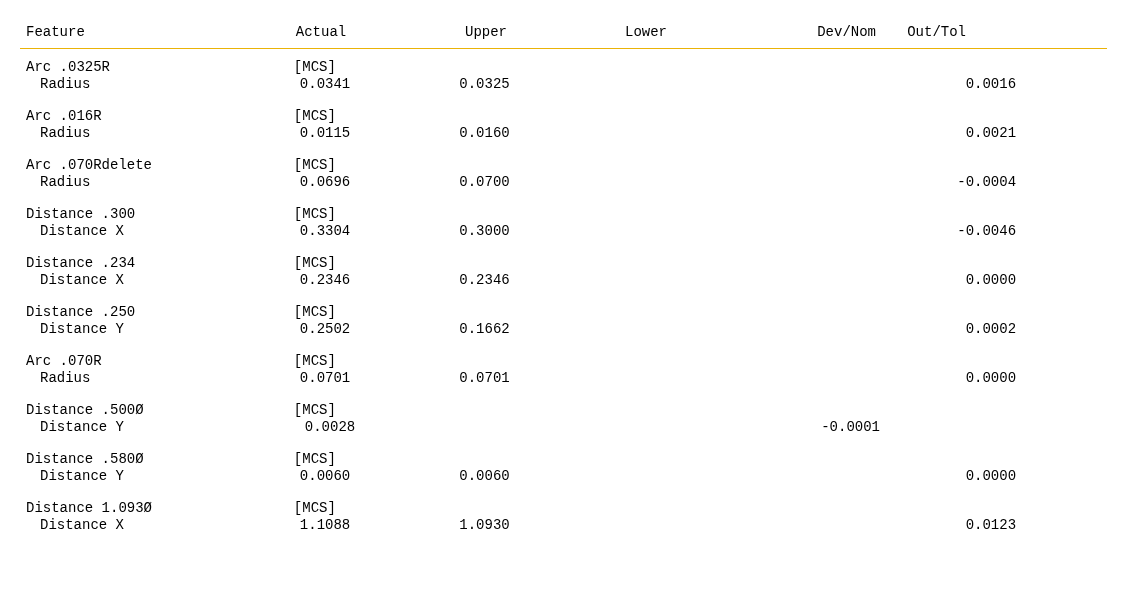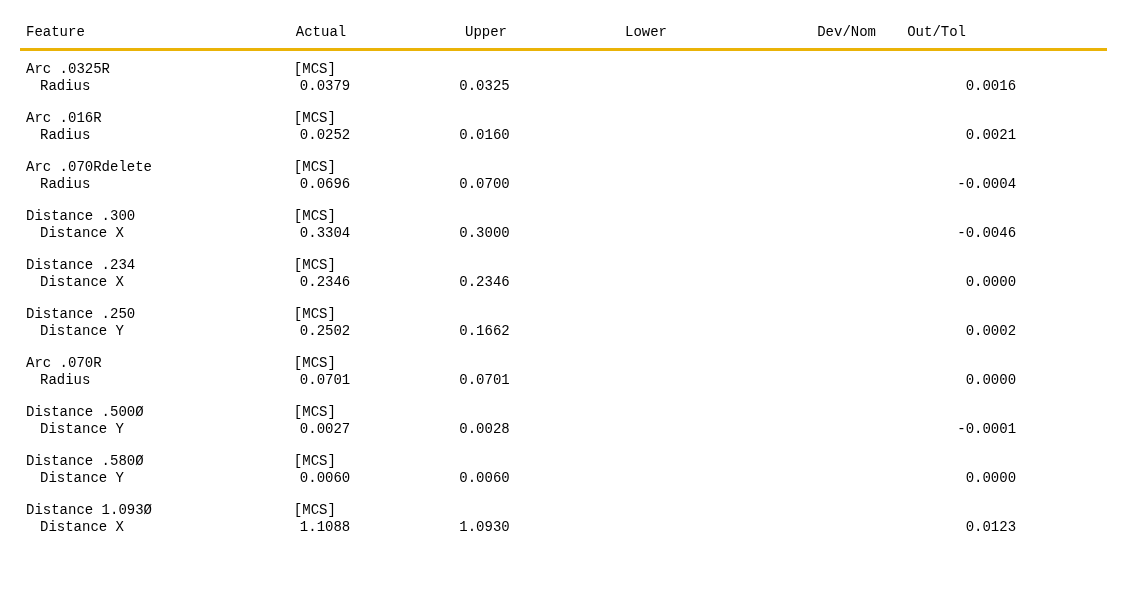--- a/index.html
+++ b/index.html
@@ -47,21 +47,21 @@
   .col-devnom {
     width: 150px;
     text-align: right;
   }
   .col-outtol {
     width: 90px;
     text-align: right;
     padding-right: 4px;
   }
   .header-row {
-    border-bottom: 3px solid #eab308;
+    border-bottom: 1px solid #eab308;
     padding-bottom: 6px;
     margin-bottom: 10px;
   }
   .header-row .col-feature {
     text-align: left;
   }
   .feature-block {
     margin-bottom: 14px;
   }
 </style>
@@ -85,41 +85,41 @@
           <div class="col-feature">Arc .0325R</div>
           <div class="col-actual">[MCS]</div>
           <div class="col-nominal"></div>
           <div class="col-upper"></div>
           <div class="col-lower"></div>
           <div class="col-devnom"></div>
           <div class="col-outtol"></div>
         </div>
         <div class="grid-row">
           <div class="col-feature indent">Radius</div>
-          <div class="col-actual">0.0379</div>
+          <div class="col-actual">0.0341</div>
           <div class="col-nominal">0.0325</div>
           <div class="col-upper"></div>
           <div class="col-lower"></div>
           <div class="col-devnom">0.0016</div>
           <div class="col-outtol"></div>
         </div>
       </div>
       <div class="feature-block">
         <div class="grid-row">
           <div class="col-feature">Arc .016R</div>
           <div class="col-actual">[MCS]</div>
           <div class="col-nominal"></div>
           <div class="col-upper"></div>
           <div class="col-lower"></div>
           <div class="col-devnom"></div>
           <div class="col-outtol"></div>
         </div>
         <div class="grid-row">
           <div class="col-feature indent">Radius</div>
-          <div class="col-actual">0.0252</div>
+          <div class="col-actual">0.0115</div>
           <div class="col-nominal">0.0160</div>
           <div class="col-upper"></div>
           <div class="col-lower"></div>
           <div class="col-devnom">0.0021</div>
           <div class="col-outtol"></div>
         </div>
       </div>
       <div class="feature-block">
         <div class="grid-row">
           <div class="col-feature">Arc .070Rdelete</div>
@@ -225,21 +225,20 @@
           <div class="col-feature">Distance .500Ø</div>
           <div class="col-actual">[MCS]</div>
           <div class="col-nominal"></div>
           <div class="col-upper"></div>
           <div class="col-lower"></div>
           <div class="col-devnom"></div>
           <div class="col-outtol"></div>
         </div>
         <div class="grid-row">
           <div class="col-feature indent">Distance Y</div>
-          <div class="col-actual">0.0027</div>
           <div class="col-nominal">0.0028</div>
           <div class="col-upper"></div>
           <div class="col-lower"></div>
           <div class="col-devnom">-0.0001</div>
           <div class="col-outtol"></div>
         </div>
       </div>
       <div class="feature-block">
         <div class="grid-row">
           <div class="col-feature">Distance .580Ø</div>

